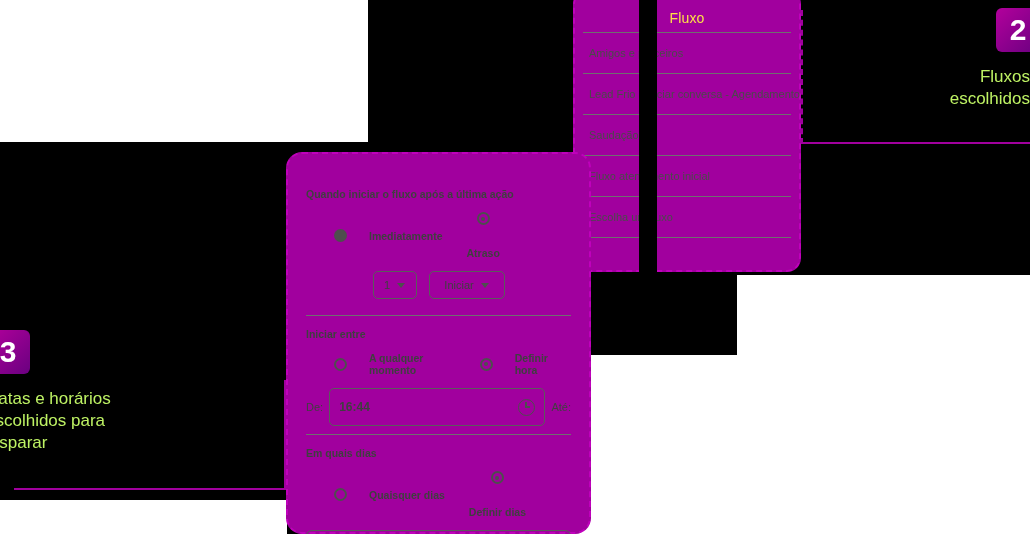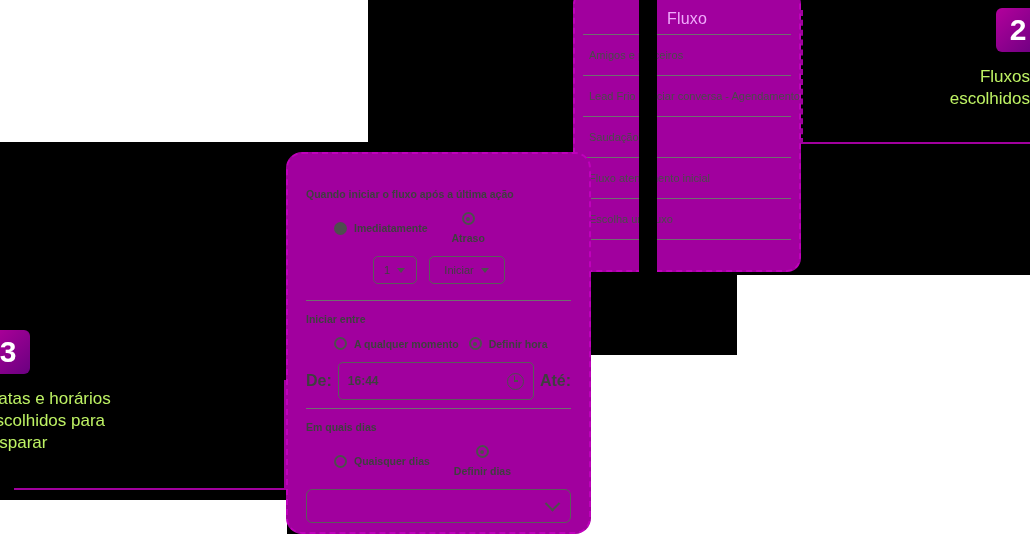--- a/index.html
+++ b/index.html
@@ -39,22 +39,22 @@
     left: 573px;
     top: -10px;
     width: 228px;
     height: 282px;
     border: 2px dashed #C000BC;
     border-radius: 14px;
     padding-top: 14px;
   }
   .flow-title {
     text-align: center;
-    font-size: 16px;
-    color: #f0abfc;
+    font-size: 14px;
+    color: #fde047;
     letter-spacing: .2px;
     padding: 4px 0 6px 0;
   }
   .flow-list {
     margin: 0 8px;
   }
   .flow-row {
     border-top: 1px solid #6f6f6f;
     height: 40px;
     display: flex;
@@ -94,21 +94,21 @@
   }
   .radio-row {
     display: flex;
     align-items: center;
     gap: 10px;
     margin-bottom: 12px;
   }
   .radio-item {
     display: flex;
     align-items: center;
-    gap: 7px;
+    gap: 22px;
     font-size: 10.5px;
     color: #3f3f3f;
     font-weight: bold;
   }
   .radio-item.left-pad { padding-left: 28px; }
   .radio-item.mid-pad { padding-left: 14px; flex-direction: column; }
   .dot {
     width: 13px;
     height: 13px;
     border-radius: 50%;
@@ -166,23 +166,23 @@
     margin: 6px 0 12px 0;
   }
 
   .time-row {
     display: flex;
     align-items: center;
     gap: 6px;
     margin-bottom: 8px;
   }
   .time-lbl {
-    font-size: 16px;
-    color: #3f3f3f;
-    font-weight: bold;
+    font-size: 11px;
+    color: #3f3f3f;
+    font-weight: normal;
     flex: 0 0 auto;
   }
   .time-box {
     border: 1px solid #5c5c5c;
     border-radius: 5px;
     height: 38px;
     flex: 1 1 auto;
     display: flex;
     align-items: center;
     justify-content: space-between;

